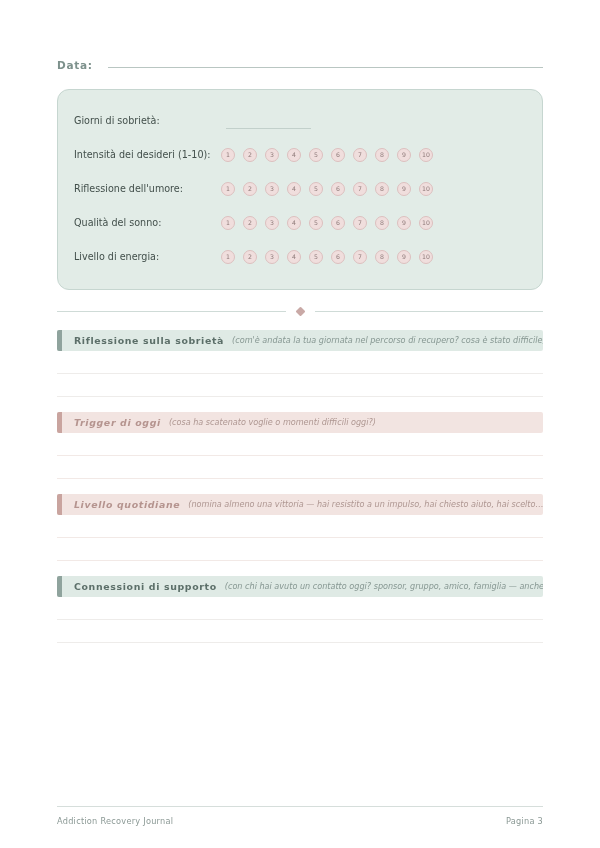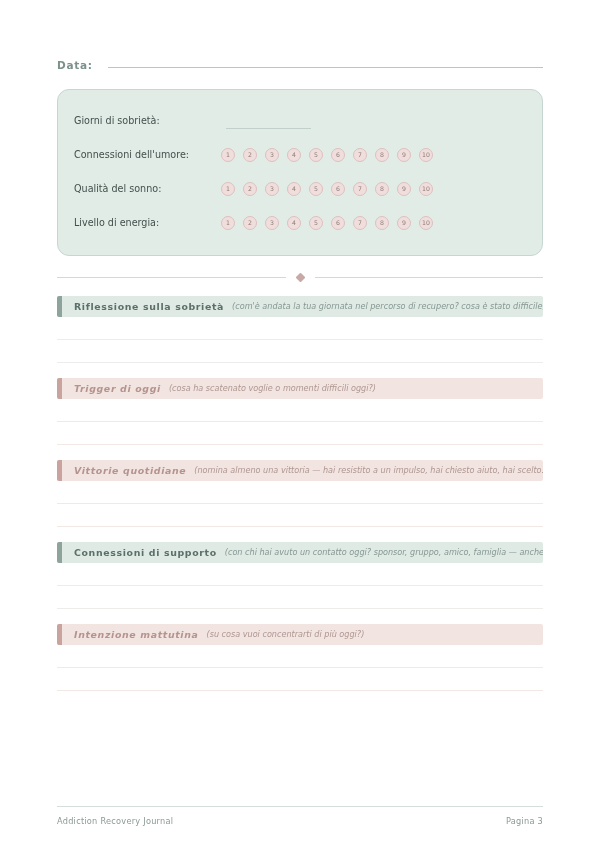--- a/index.html
+++ b/index.html
@@ -206,21 +206,36 @@
     <span class="date-label">Data:</span>
     <span class="date-line"></span>
   </div>
 
   <div class="metrics-card" id="metrics-card">
       <div class="metric-row">
         <span class="metric-label">Giorni di sobrietà:</span>
         <span class="metric-blank"></span>
       </div>
       <div class="metric-row">
-        <span class="metric-label">Connessioni dell'umore:</span>
+        <span class="metric-label">Intensità dei desideri (1-10):</span>
+        <span class="metric-scale">
+          <span class="dot">1</span>
+          <span class="dot">2</span>
+          <span class="dot">3</span>
+          <span class="dot">4</span>
+          <span class="dot">5</span>
+          <span class="dot">6</span>
+          <span class="dot">7</span>
+          <span class="dot">8</span>
+          <span class="dot">9</span>
+          <span class="dot">10</span>
+        </span>
+      </div>
+      <div class="metric-row">
+        <span class="metric-label">Riflessione dell'umore:</span>
         <span class="metric-scale">
           <span class="dot">1</span>
           <span class="dot">2</span>
           <span class="dot">3</span>
           <span class="dot">4</span>
           <span class="dot">5</span>
           <span class="dot">6</span>
           <span class="dot">7</span>
           <span class="dot">8</span>
           <span class="dot">9</span>
@@ -284,48 +299,37 @@
           <span class="sec-hint">(cosa ha scatenato voglie o momenti difficili oggi?)</span>
         </div>
         <div class="write-lines">
           <div class="write-line rose-line"></div>
           <div class="write-line rose-line"></div>
         </div>
       </div>
       <div class="section">
         <div class="sec-head rose">
           <span class="sec-bar"></span>
-          <span class="sec-title">Vittorie quotidiane</span>
+          <span class="sec-title">Livello quotidiane</span>
           <span class="sec-hint">(nomina almeno una vittoria — hai resistito a un impulso, hai chiesto aiuto, hai scelto…</span>
         </div>
         <div class="write-lines">
           <div class="write-line rose-line"></div>
           <div class="write-line rose-line"></div>
         </div>
       </div>
       <div class="section">
         <div class="sec-head green">
           <span class="sec-bar"></span>
           <span class="sec-title">Connessioni di supporto</span>
           <span class="sec-hint">(con chi hai avuto un contatto oggi? sponsor, gruppo, amico, famiglia — anche…</span>
         </div>
         <div class="write-lines">
           <div class="write-line"></div>
           <div class="write-line"></div>
-        </div>
-      </div>
-      <div class="section">
-        <div class="sec-head rose">
-          <span class="sec-bar"></span>
-          <span class="sec-title">Intenzione mattutina</span>
-          <span class="sec-hint">(su cosa vuoi concentrarti di più oggi?)</span>
-        </div>
-        <div class="write-lines">
-          <div class="write-line rose-line"></div>
-          <div class="write-line rose-line"></div>
         </div>
       </div>
     </div>
 
   <div class="footer">
     <div class="footer-rule"></div>
     <div class="footer-row">
       <span>Addiction Recovery Journal</span>
       <span>Pagina 3</span>
     </div>

